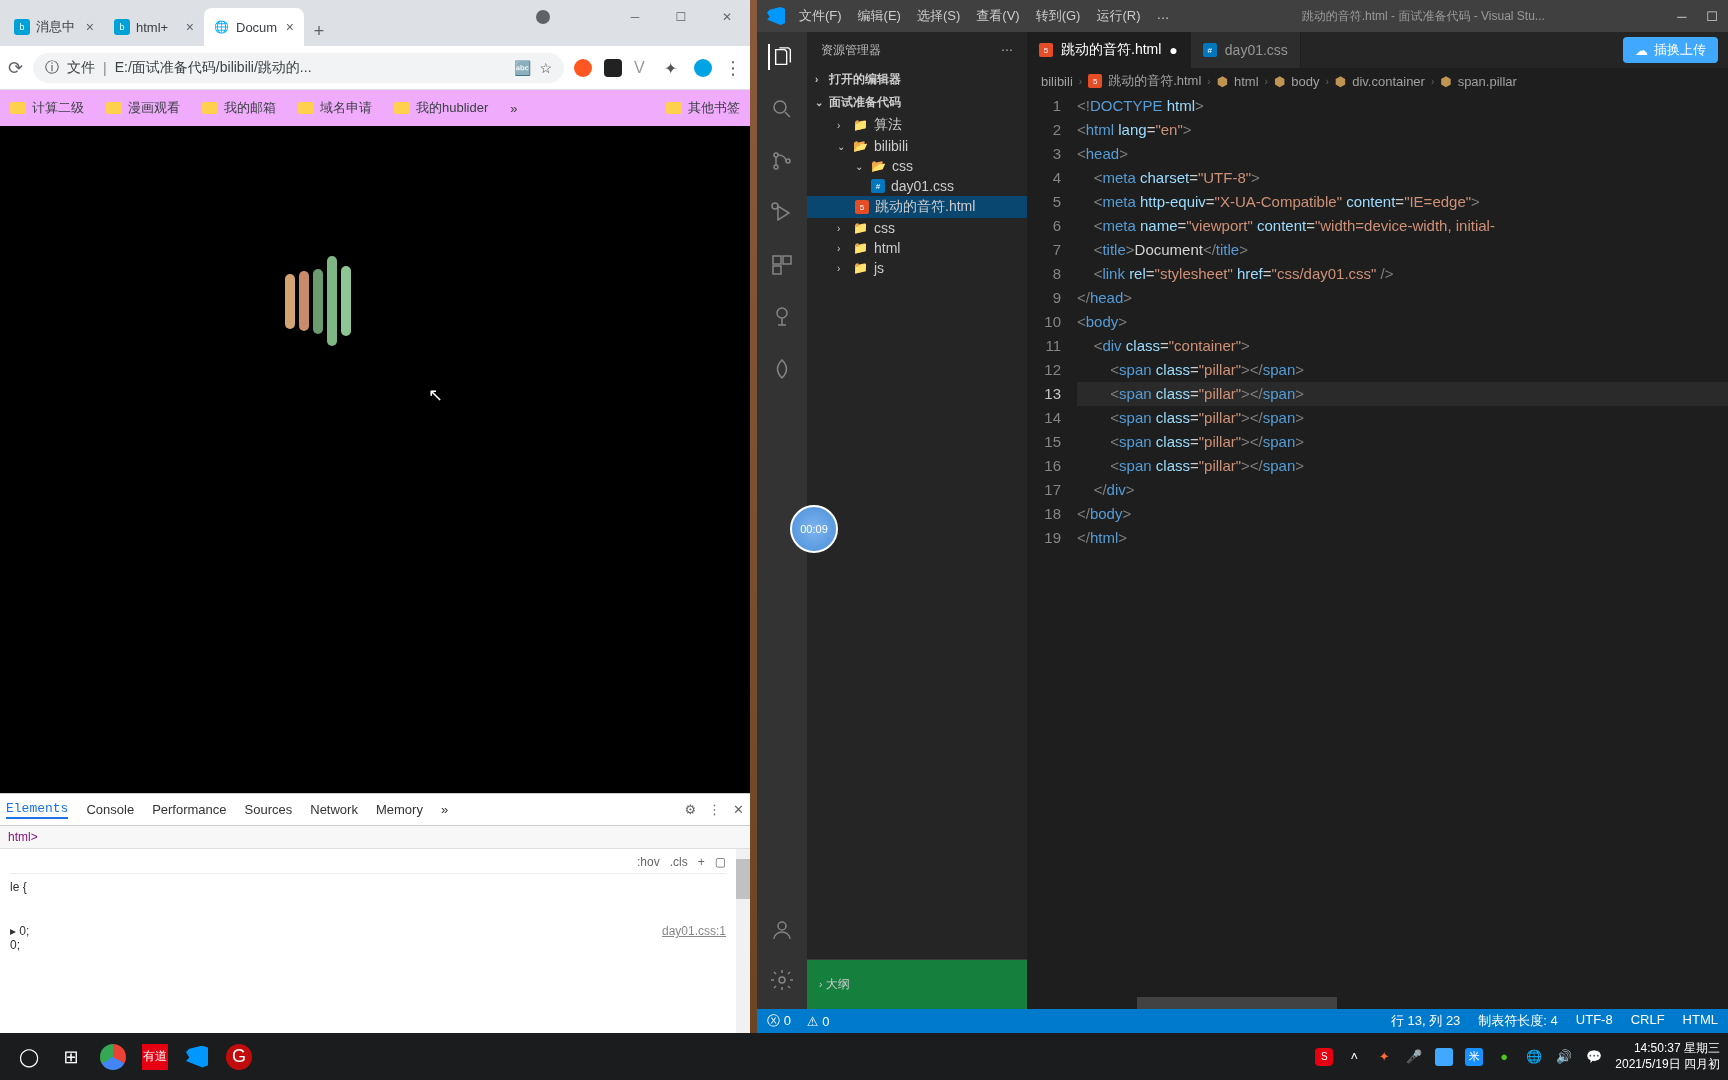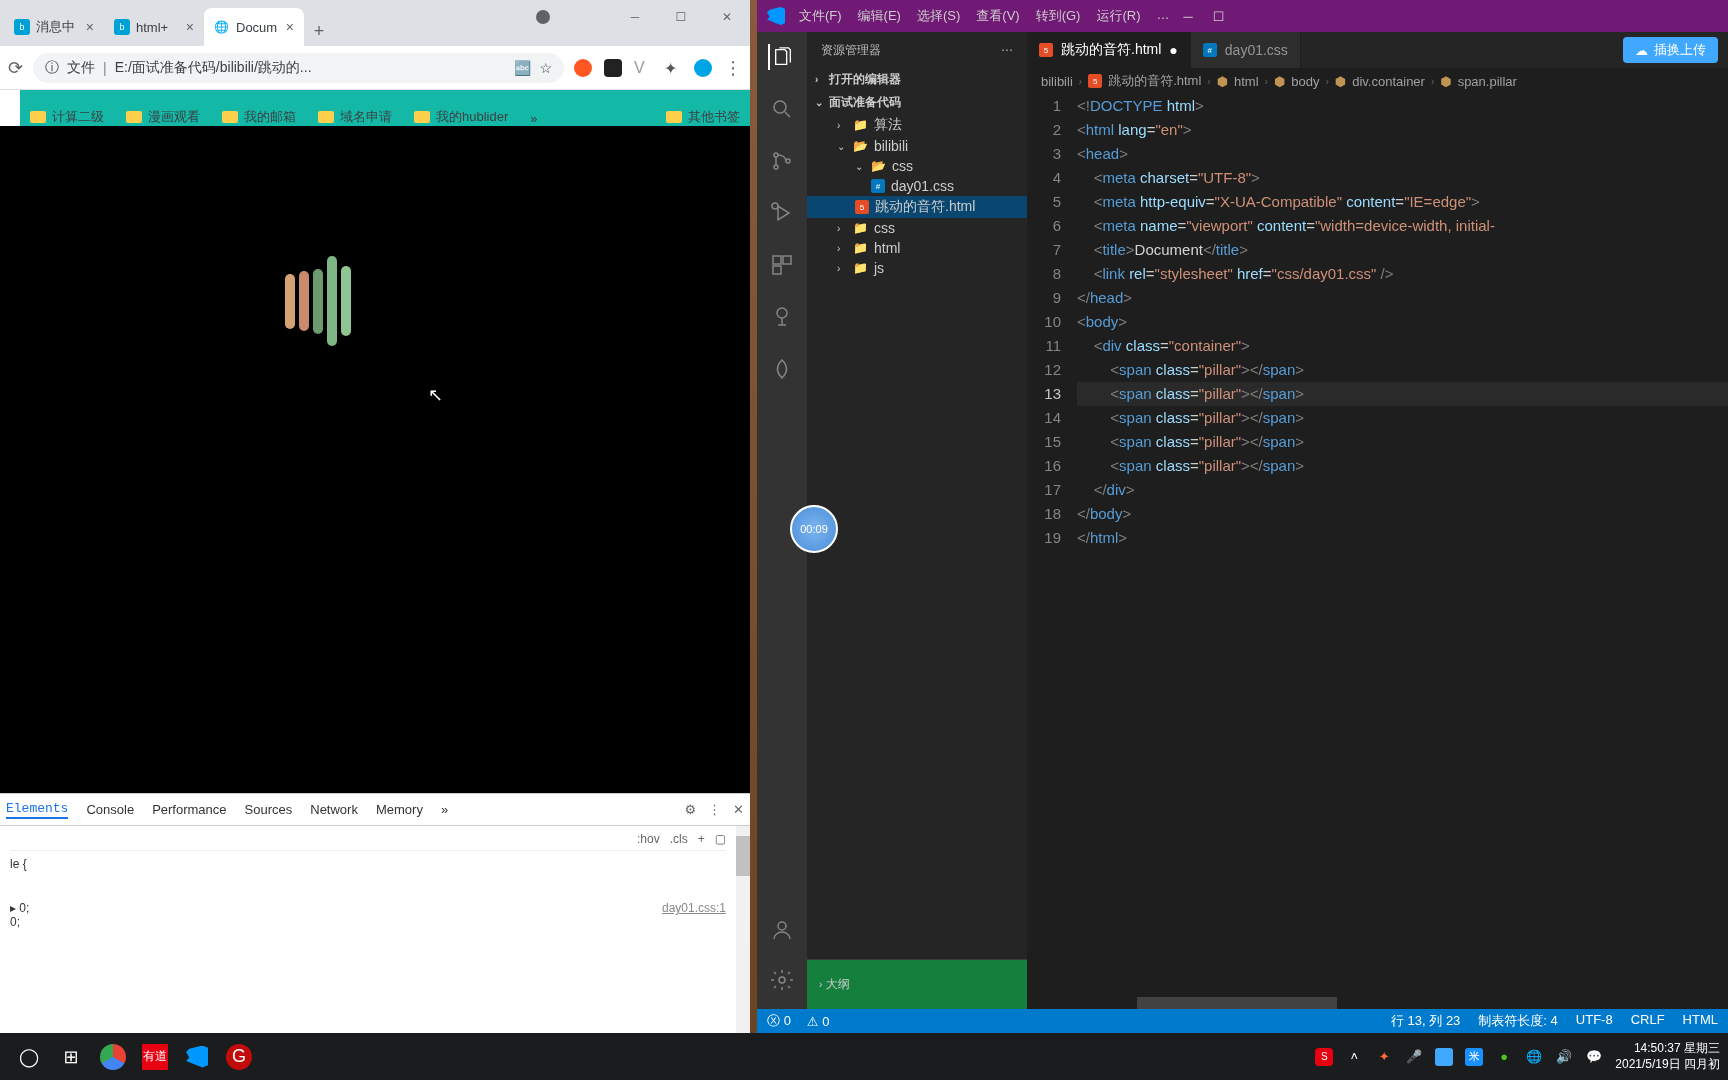--- a/index.html
+++ b/index.html
@@ -17,21 +17,21 @@
 .win-controls { position: absolute; right: 0; top: 0; display: flex; }
 .win-btn { width: 46px; height: 34px; display: flex; align-items: center; justify-content: center; color: #666; font-size: 12px; }
 .media { position: absolute; right: 200px; top: 10px; width: 14px; height: 14px; border-radius: 50%; background: #5f6368; }
 
 .url-bar { height: 44px; background: #fff; display: flex; align-items: center; padding: 0 8px; gap: 10px; border-bottom: 1px solid #e0e0e0; }
 .reload { font-size: 18px; color: #5f6368; }
 .url-field { flex: 1; height: 30px; background: #f1f3f4; border-radius: 15px; display: flex; align-items: center; padding: 0 12px; font-size: 14px; color: #3c4043; gap: 8px; }
 .ext-icons { display: flex; gap: 12px; align-items: center; }
 .ext-icon { width: 18px; height: 18px; border-radius: 4px; }
 
-.bookmarks { height: 36px; background: #14b8a6; display: flex; align-items: flex-end; padding: 0 10px; gap: 22px; font-size: 13px; color: #3c4043; margin-left: 20px; }
+.bookmarks { height: 36px; background: #f0abfc; display: flex; align-items: center; padding: 0 10px; gap: 22px; font-size: 13px; color: #3c4043; }
 .bm { display: flex; align-items: center; gap: 6px; }
 .folder { width: 16px; height: 12px; background: #ffd04c; border-radius: 2px; }
 
 .page-content { flex: 1; background: #000; position: relative; }
 .pillars { position: absolute; left: 285px; top: 130px; display: flex; gap: 4px; align-items: center; }
 .pillar { width: 10px; border-radius: 5px; }
 .p1 { height: 55px; background: #d4a373; }
 .p2 { height: 60px; background: #c98b6b; }
 .p3 { height: 65px; background: #6b9b6f; }
 .p4 { height: 90px; background: #7fb685; }
@@ -48,21 +48,21 @@
 .dt-tabs-right { margin-left: auto; display: flex; gap: 12px; color: #666; }
 .dt-htmltag { padding: 4px 8px; color: #881280; font-size: 12px; background: #f7f7f7; border-bottom: 1px solid #e0e0e0; }
 .dt-sub { height: 30px; display: flex; align-items: center; gap: 18px; padding: 0 8px; border-bottom: 1px solid #ccc; font-size: 13px; color: #555; }
 .dt-styles { flex: 1; display: flex; }
 .sty-left { flex: 1; padding: 6px 10px; font-size: 12px; color: #333; }
 .sty-top { display: flex; justify-content: flex-end; gap: 10px; color: #666; font-size: 12px; border-bottom: 1px solid #eee; padding-bottom: 4px; }
 .sty-link { color: #888; text-decoration: underline; float: right; }
 
 
 .vscode { position: absolute; left: 757px; top: 0; width: 971px; height: 1033px; background: #1e1e1e; display: flex; flex-direction: column; color: #ccc; }
-.vs-title { height: 32px; background: #701a75; display: flex; align-items: center; font-size: 13px; padding: 0 10px; gap: 14px; }
+.vs-title { height: 32px; background: #404040; display: flex; align-items: center; font-size: 13px; padding: 0 10px; gap: 14px; }
 .vs-logo { width: 18px; height: 18px; background: #0098ff; clip-path: polygon(75% 0, 100% 10%, 100% 90%, 75% 100%, 0 70%, 15% 55%, 0 30%, 15% 15%); }
 .vs-menu { display: flex; gap: 16px; color: #ccc; }
 .vs-title-center { flex: 1; text-align: center; color: #999; font-size: 12px; }
 .vs-win { display: flex; gap: 20px; color: #ccc; }
 
 .vs-body { flex: 1; display: flex; }
 .activity { width: 50px; background: #333; display: flex; flex-direction: column; align-items: center; padding-top: 12px; gap: 26px; }
 .act { width: 26px; height: 26px; display: flex; align-items: center; justify-content: center; color: #858585; }
 .act.active { color: #fff; border-left: 2px solid #fff; margin-left: -2px; padding-left: 2px; }
 .act-bottom { margin-top: auto; margin-bottom: 16px; display: flex; flex-direction: column; gap: 24px; }
@@ -216,20 +216,21 @@
       <span class="dt-tab">Sources</span>
       <span class="dt-tab">Network</span>
       <span class="dt-tab">Memory</span>
       <span>»</span>
       <div class="dt-tabs-right">
         <span>⚙</span>
         <span>⋮</span>
         <span>✕</span>
       </div>
     </div>
+    <div class="dt-htmltag">html&gt;</div>
     <div class="dt-styles">
       <div class="sty-left">
         <div class="sty-top">
           <span>:hov</span>
           <span>.cls</span>
           <span>+</span>
           <span>▢</span>
         </div>
         <div style="margin-top:6px"><span>le {</span></div>
         <div style="margin-top:30px">
@@ -253,20 +254,21 @@
     <div class="vs-logo"></div>
     <div class="vs-menu">
       <span>文件(F)</span>
       <span>编辑(E)</span>
       <span>选择(S)</span>
       <span>查看(V)</span>
       <span>转到(G)</span>
       <span>运行(R)</span>
       <span>…</span>
     </div>
+    <div class="vs-title-center">跳动的音符.html - 面试准备代码 - Visual Stu...</div>
     <div class="vs-win">
       <span>─</span>
       <span>☐</span>
     </div>
   </div>
 
   <div class="vs-body">
     <div class="activity">
       <div class="act active">
           <svg width="24" height="24" viewBox="0 0 24 24" fill="none" stroke="currentColor" stroke-width="1.5">

